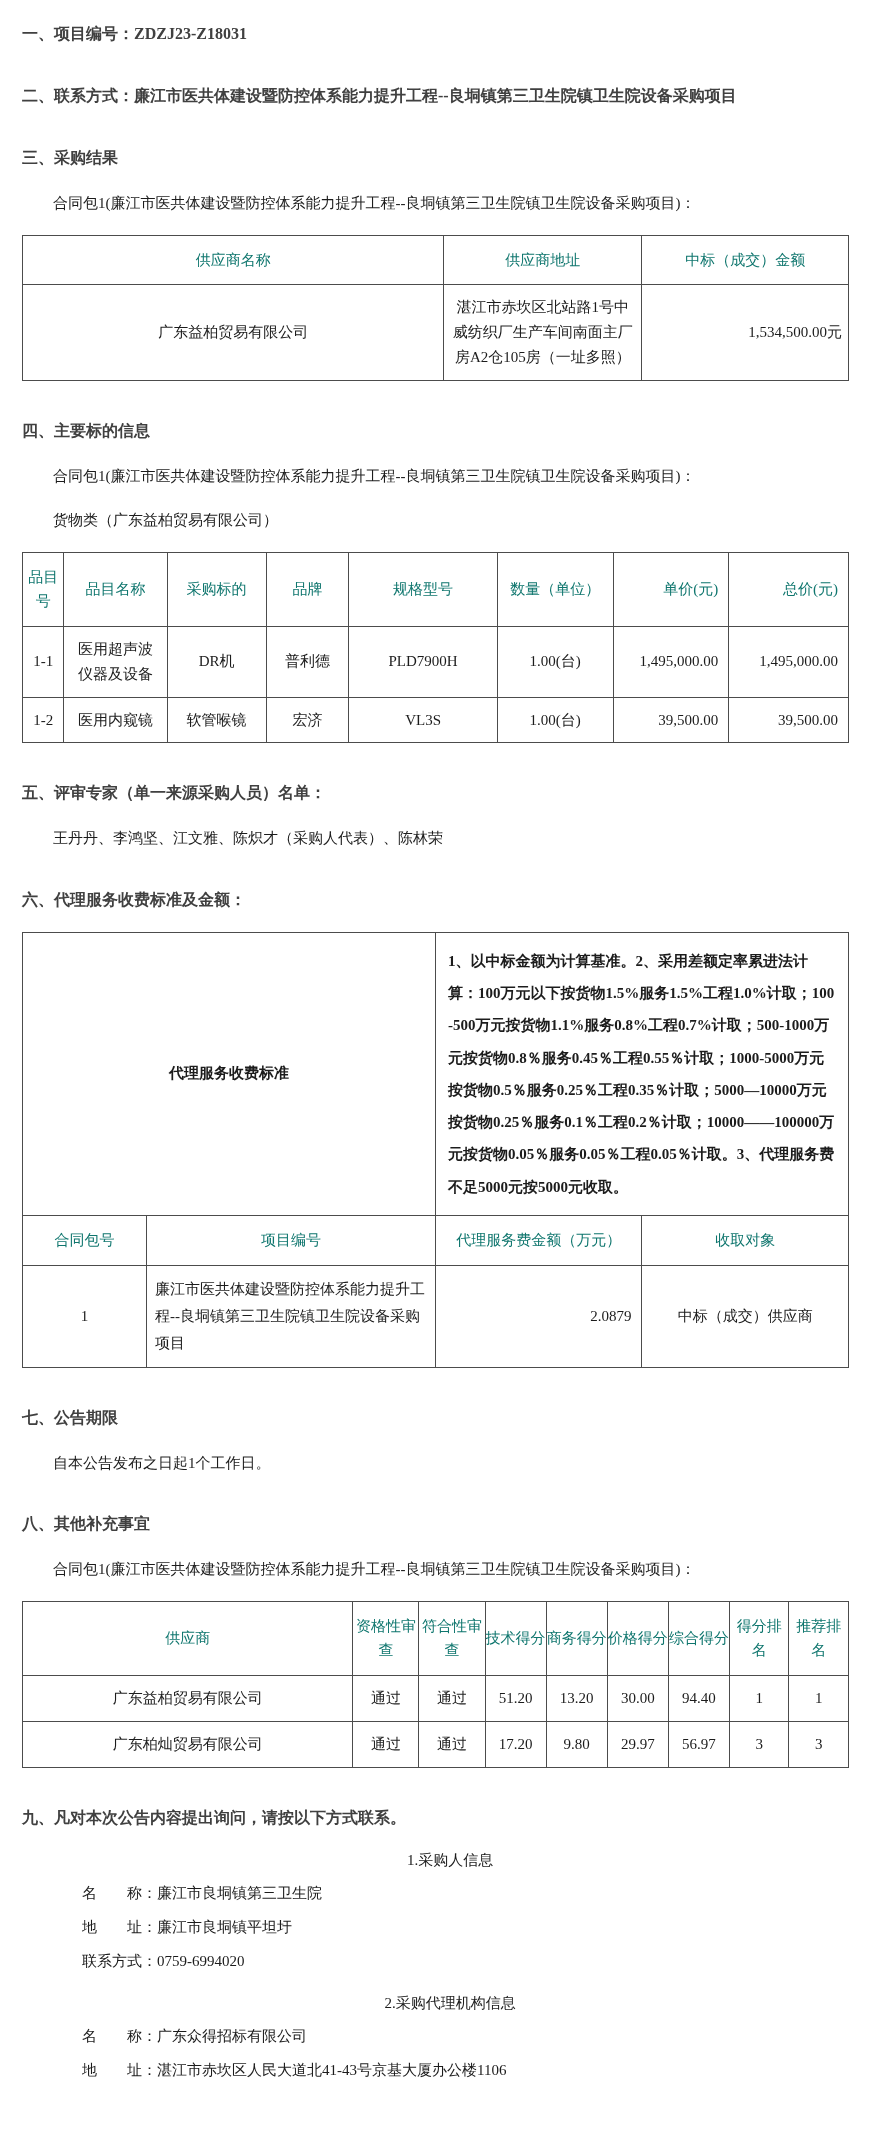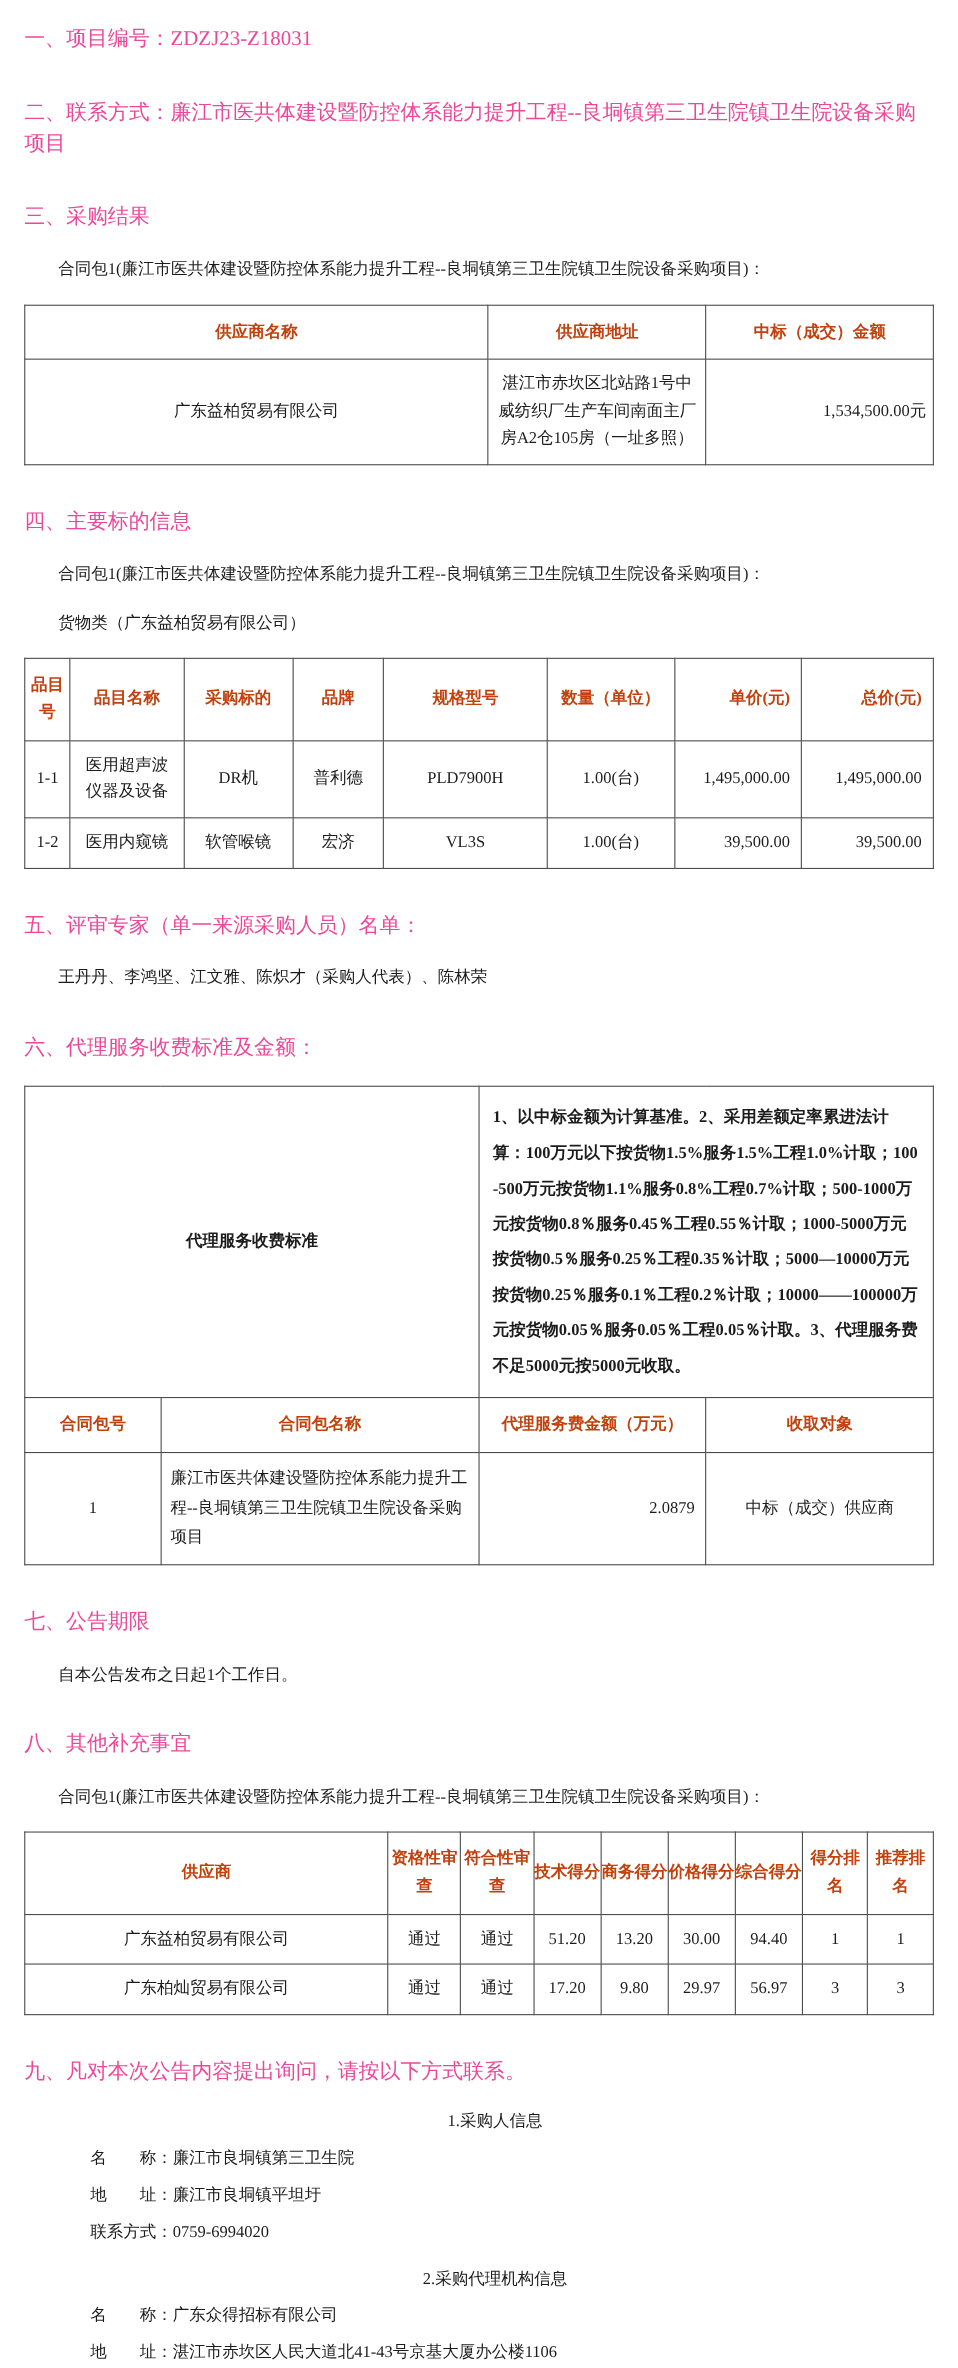--- a/index.html
+++ b/index.html
@@ -1,28 +1,28 @@
 <!DOCTYPE html>
 <html lang="zh"><head>
 <meta charset="utf-8">
 <style>
   html,body { margin:0; padding:0; background:#ffffff; }
   body { width:871px; color:#1c1c1c; font-family:"Liberation Serif","DejaVu Serif",serif; }
   .doc { padding:12px 22px 40px 22px; font-size:15px; }
 
-  .sec-title { font-size:19px; font-weight:normal; margin:38px 0 0 0; line-height:1.5; color:#ec4899; }
+  .sec-title { font-size:16px; font-weight:bold; margin:38px 0 0 0; line-height:1.5; color:#404040; }
   .sec-title:first-child { margin-top:10px; }
   .sub-line { margin:22px 0 0 31px; line-height:1.5; }
 
   table.tbl { width:100%; border-collapse:collapse; table-layout:fixed; margin-top:20px; }
   table.tbl th, table.tbl td {
     border:1px solid #4c4c4c; padding:10px 8px; text-align:center;
     vertical-align:middle; word-break:break-all; line-height:1.65; font-size:15px;
   }
-  table.tbl th { font-weight:bold; padding:12px 0; color:#c2410c; }
+  table.tbl th { font-weight:normal; padding:12px 0; color:#0f766e; }
 
   
   .tbl-result td { padding:16px 8px; }
   .tbl-result td:nth-child(3) { text-align:right; padding-right:6px; }
 
   
   .tbl-goods th:nth-child(7), .tbl-goods th:nth-child(8),
   .tbl-goods td:nth-child(7), .tbl-goods td:nth-child(8) { text-align:right; padding-right:10px; }
 
   
@@ -135,21 +135,21 @@
         <col style="width:25%">
         <col style="width:25%">
       </colgroup>
     <tbody>
       <tr>
         <td colspan="2" class="std-label">代理服务收费标准</td>
         <td colspan="2" class="std-text">1、以中标金额为计算基准。2、采用差额定率累进法计算：100万元以下按货物1.5%服务1.5%工程1.0%计取；100-500万元按货物1.1%服务0.8%工程0.7%计取；500-1000万元按货物0.8％服务0.45％工程0.55％计取；1000-5000万元按货物0.5％服务0.25％工程0.35％计取；5000—10000万元按货物0.25％服务0.1％工程0.2％计取；10000——100000万元按货物0.05％服务0.05％工程0.05％计取。3、代理服务费不足5000元按5000元收取。</td>
       </tr>
       <tr>
         <th>合同包号</th>
-        <th>合同包名称</th>
+        <th>项目编号</th>
         <th>代理服务费金额（万元）</th>
         <th>收取对象</th>
       </tr>
       <tr>
         <td>1</td>
         <td class="pkg-name">廉江市医共体建设暨防控体系能力提升工程--良垌镇第三卫生院镇卫生院设备采购项目</td>
         <td class="fee-amount">2.0879</td>
         <td>中标（成交）供应商</td>
       </tr>
     </tbody>

